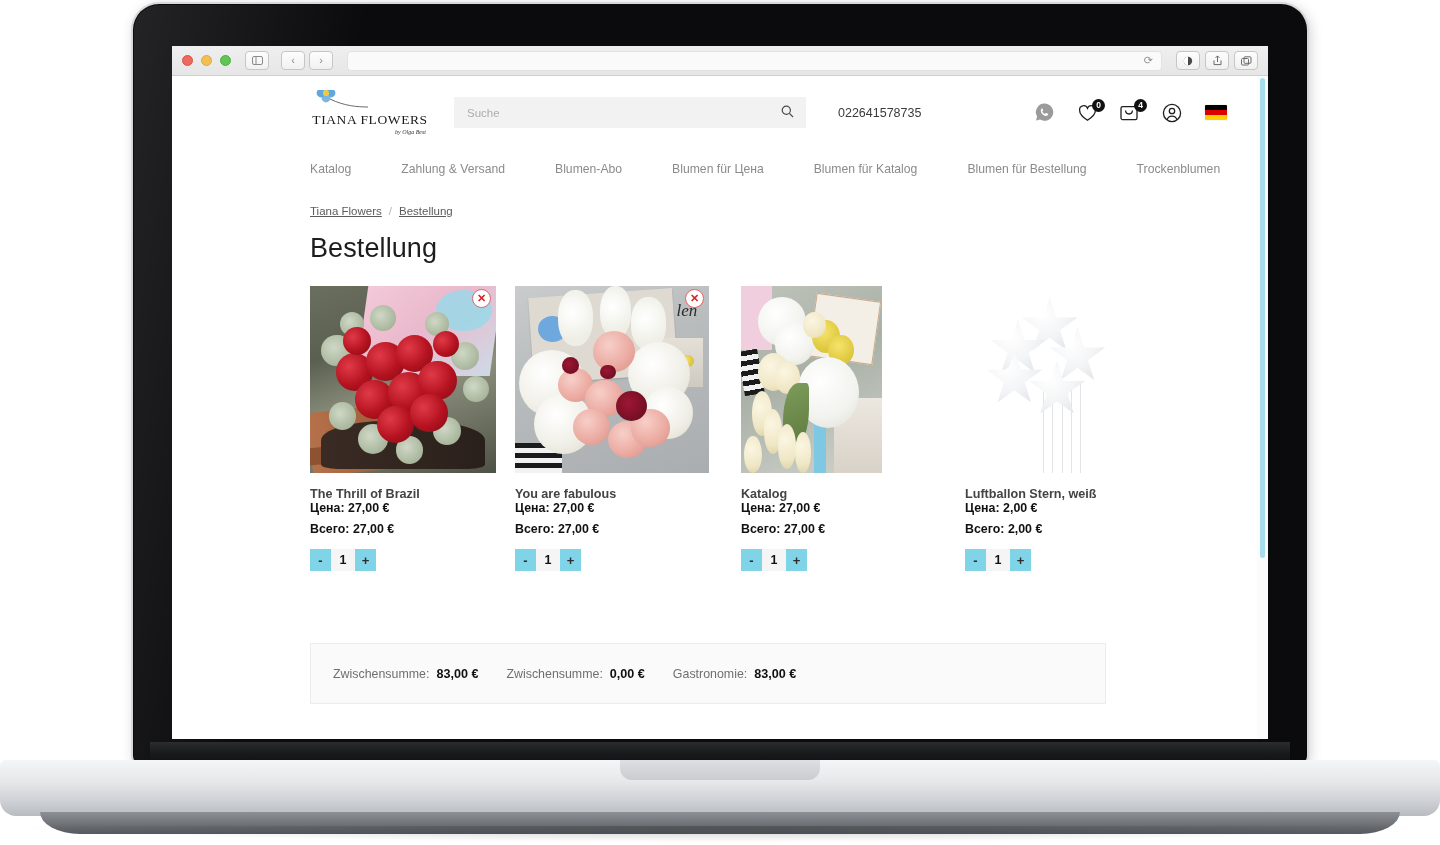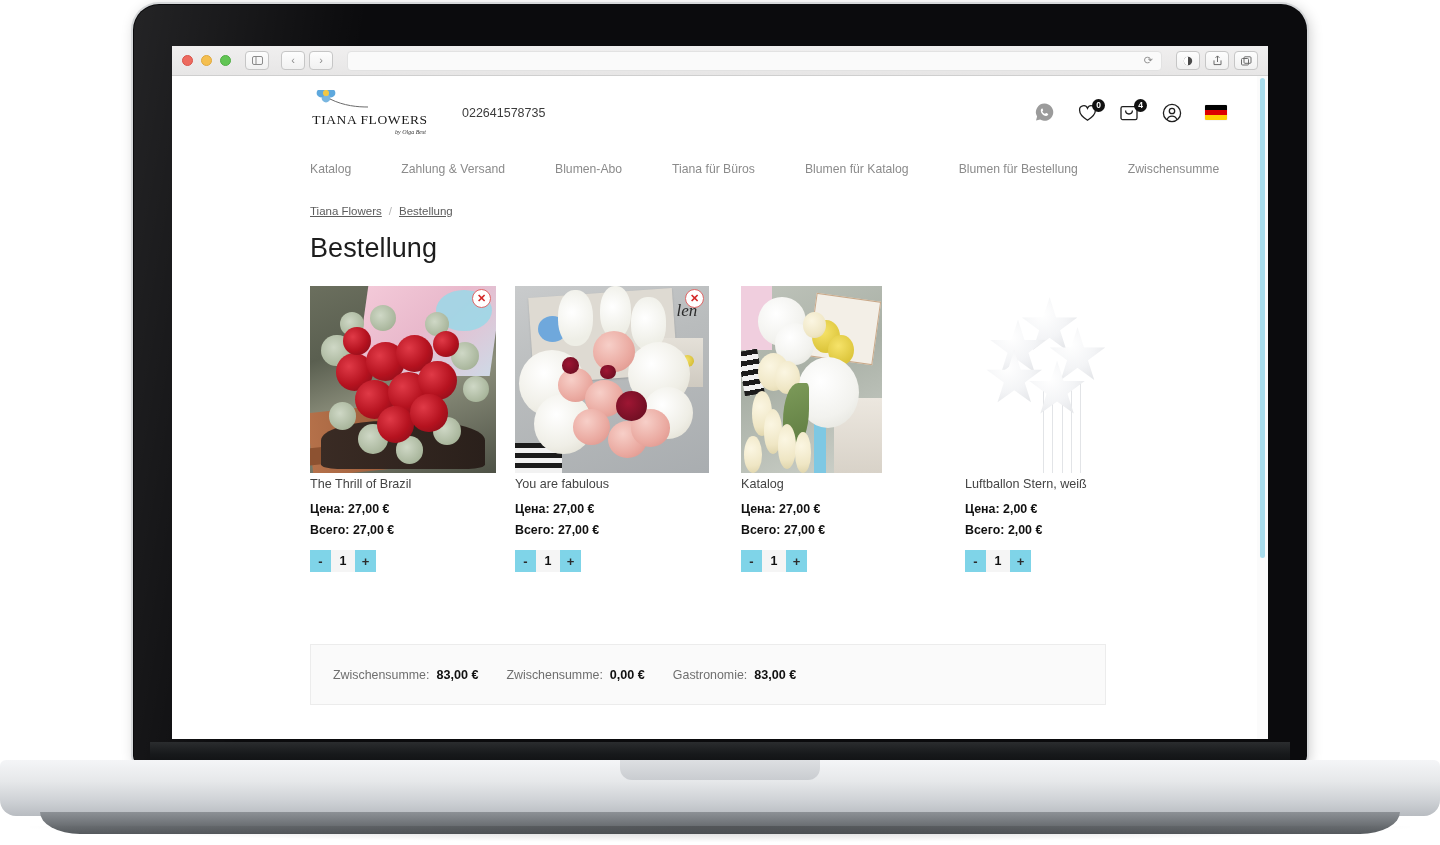--- a/index.html
+++ b/index.html
@@ -168,22 +168,22 @@
   .item-thumb { position: relative; width: 186px; height: 187px; overflow: hidden; background:#fff; }
   .item-thumb.wide { width: 194px; }
   .item-thumb.tall { width: 141px; }
   .item-remove {
     position: absolute; width: 19px; height: 19px; border-radius: 50%;
     background:#ffffff; border: 1px solid #e06666;
     display:flex; align-items:center; justify-content:center;
     color:#d42828; font-size: 11px; font-weight: bold; line-height: 1;
     cursor: pointer; z-index: 3;
   }
-  .item-title { font-size: 12.6px; color:#444; margin-top: 4px; }
-  .item-price, .item-total { font-size: 12.4px; color:#111; font-weight: bold; margin-top: 11px; }
+  .item-title { font-size: 12.6px; color:#444; margin-top: 14px; font-weight: bold; }
+  .item-price, .item-total { font-size: 12.4px; color:#111; font-weight: bold; }
   .item-total { margin-top: 7px; }
 
   .qty { display: flex; align-items: center; margin-top: 13px; width: 66px; height: 22px; }
   .qty-btn {
     width: 21px; height: 22px; background:#7fd4e8; color:#2c2c2c;
     display:flex; align-items:center; justify-content:center;
     font-size: 13px; line-height: 1; cursor: pointer; font-weight: bold;
   }
   .qty-val {
     width: 24px; height: 22px; background:#f5f5f5; color:#111;
@@ -330,20 +330,29 @@
                   <circle cx="-5" cy="0" r="4.4" fill="#5ea8dd"></circle>
                   <circle cx="0" cy="0" r="3.1" fill="#f2c744"></circle>
                 </g>
                 <path d="M20 9 C 34 16, 48 17, 58 17" stroke="#6b6b6b" stroke-width="1" fill="none"></path>
               </svg>
             </div>
             <div id="logo-word">TIANA FLOWERS</div>
             <div id="logo-sub">by Olga Best</div>
           </div>
 
+          <div id="search-wrap">
+            <input id="search-input" type="text" placeholder="Suche" style="">
+            <span id="search-icon">
+              <svg width="13" height="13" viewBox="0 0 13 13">
+                  <circle cx="5.3" cy="5.3" r="4.1" fill="none" stroke="#4a4a4a" stroke-width="1.2"></circle>
+                  <line x1="8.4" y1="8.4" x2="12" y2="12" stroke="#4a4a4a" stroke-width="1.2"></line>
+                </svg>
+            </span>
+          </div>
 
           <div id="phone-number">022641578735</div>
 
           <div id="header-icons">
             <span class="hdr-icon">
               <svg width="21" height="21" viewBox="0 0 21 21">
                 <path d="M10.5 1.6a8.6 8.6 0 00-7.4 13l-1.1 4 4.1-1.1A8.6 8.6 0 1010.5 1.6z" fill="#9b9b9b"></path>
                 <path d="M7.6 6.2c.3-.1.6 0 .8.4l.7 1.4c.1.3 0 .5-.2.7l-.5.5c-.1.2-.1.4 0 .6.5.9 1.3 1.6 2.2 2 .2.1.4.1.6-.1l.5-.5c.2-.2.4-.3.7-.2l1.4.7c.4.2.5.5.4.8-.3.9-1.2 1.5-2.2 1.4-2.6-.2-5-2.6-5.2-5.2-.1-1 .5-1.9 1.4-2.2z" fill="#fff"></path>
               </svg>
             </span>
@@ -376,24 +385,24 @@
                 <i></i>
                 <i></i>
               </span>
           </div>
         </div>
 
         <div id="site-nav">
           <div class="nav-item">Katalog</div>
           <div class="nav-item">Zahlung &amp; Versand</div>
           <div class="nav-item">Blumen-Abo</div>
-          <div class="nav-item">Tiana für Büros</div>
+          <div class="nav-item">Blumen für Цена</div>
           <div class="nav-item">Blumen für Katalog</div>
           <div class="nav-item">Blumen für Bestellung</div>
-          <div class="nav-item">Zwischensumme</div>
+          <div class="nav-item">Trockenblumen</div>
         </div>
 
         <div id="main-area">
 
           <div id="breadcrumb">
             <a>Tiana Flowers</a>
             <span class="sep">/</span>
             <a>Bestellung</a>
           </div>
 

